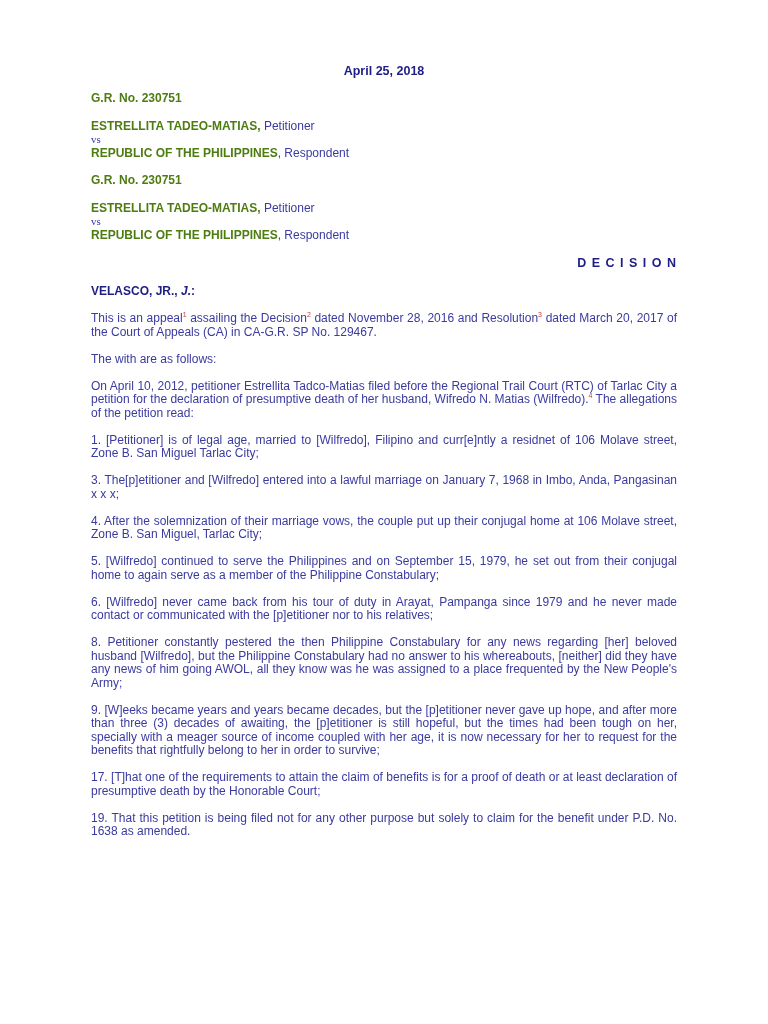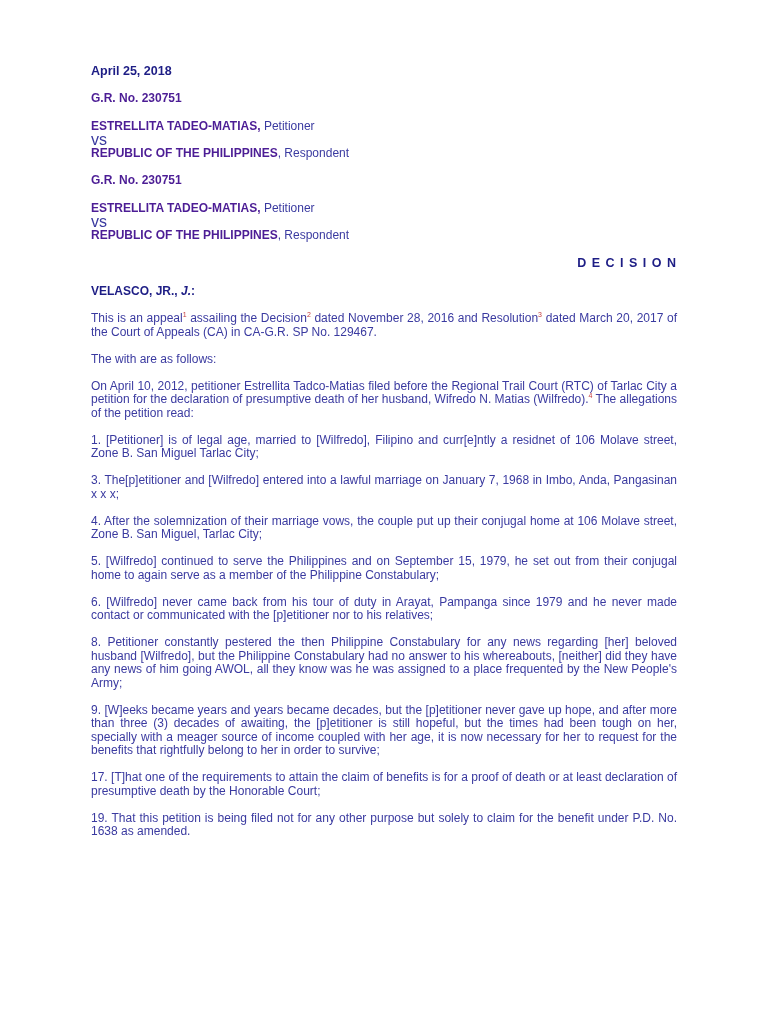--- a/index.html
+++ b/index.html
@@ -14,30 +14,30 @@
     background: #ffffff;
     overflow: hidden;
     font-family: "Liberation Sans", "DejaVu Sans", sans-serif;
     color: #3a3aa0;
     font-size: 12px;
     box-sizing: border-box;
     padding: 64px 91px 40px 91px;
   }
   p { margin: 0 0 14px 0; line-height: 14px; }
   .date-line {
-    text-align: left;
+    text-align: center;
     font-weight: bold;
     color: #1d1d85;
     font-size: 12.5px;
   }
-  .heading-bold { font-weight: bold; color: #4c1d95; }
+  .heading-bold { font-weight: bold; color: #4d7c0f; }
   .case-block p { margin: 0; line-height: 13.5px; }
   .case-block { margin: 0 0 14px 0; }
   .case-block .party-rest { font-weight: normal; color: #3a3aa0; }
-  .vs-line { font-size: 16px; }
+  .vs-line { font-size: 11px; font-family: Liberation Serif, serif; }
   .decision-heading {
     text-align: right;
     font-weight: bold;
     color: #1d1d85;
     font-size: 12.5px;
     letter-spacing: 1px;
     margin: 14px 0 14px 0;
   }
   .ponente { font-weight: bold; color: #1d1d85; margin: 8px 0 14px 0; }
   .ponente .j-italic { font-style: italic; }

